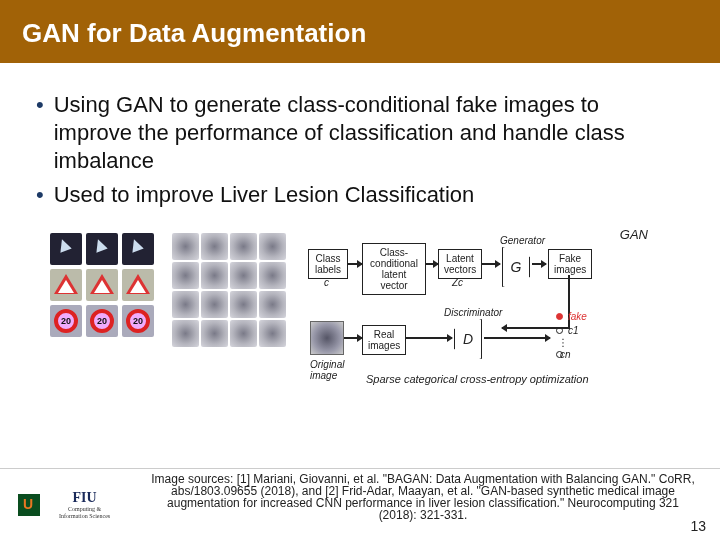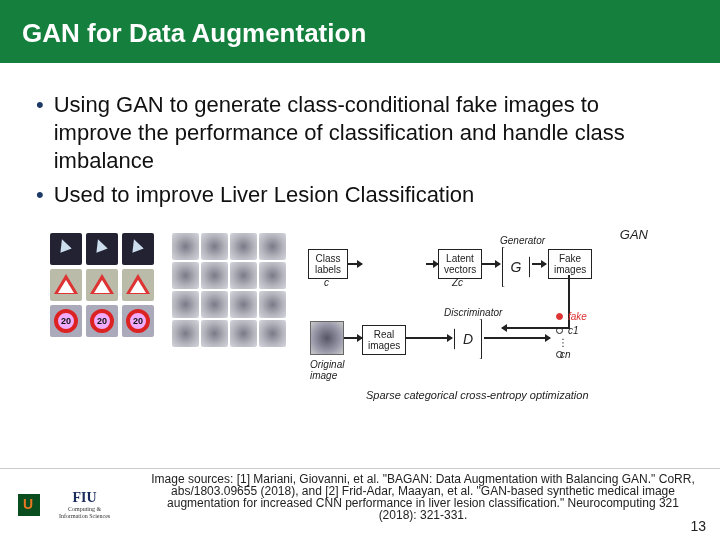--- a/index.html
+++ b/index.html
@@ -4,21 +4,21 @@
 <style>
   * { box-sizing: border-box; margin: 0; padding: 0; }
   body {
     width: 720px; height: 540px;
     background: #fff;
     font-family: "Segoe UI", Arial, sans-serif;
     position: relative;
     overflow: hidden;
   }
   .title-band {
-    background: #15803d;
+    background: #a16207;
     color: #fff;
     padding: 18px 22px 14px 22px;
     font-size: 26px;
     font-weight: 700;
   }
   .content {
     padding: 28px 50px 0 50px;
   }
   .bullet {
     display: flex;
@@ -273,20 +273,23 @@
         <div class="c2"></div>
     </div>
 
     <div class="gan-diagram">
       <span class="gan-title">GAN</span>
 
       <div class="gan-box" style="left:4px; top:16px; width:40px; white-space:pre-line;">Class
 labels</div>
       <span class="gan-label" style="left:20px; top:44px;">c</span>
 
+      <div class="gan-box" style="left:58px; top:10px; width:64px; white-space:pre-line;">Class-
+conditional
+latent vector</div>
 
       <div class="gan-box" style="left:134px; top:16px; width:44px; white-space:pre-line;">Latent
 vectors</div>
       <span class="gan-label" style="left:148px; top:44px;">Zc</span>
 
       <span class="gan-label" style="left:196px; top:2px;">Generator</span>
       <div class="gan-trap g" style="left:198px; top:14px;">
           <span>G</span>
         </div>
 
@@ -317,21 +320,21 @@
       <div class="gan-arrow" style="left:198px; top:94px; width:66px; transform:scaleX(-1);"></div>
 
       <div class="dot-out" style="left:252px; top:80px; background:#d33; border-color:#d33;"></div>
       <span class="gan-label" style="left:264px; top:78px; color:#d33;">fake</span>
       <div class="dot-out" style="left:252px; top:94px;"></div>
       <span class="gan-label" style="left:264px; top:92px;">c1</span>
       <span class="gan-label" style="left:254px; top:104px; font-style:normal;">⋮</span>
       <div class="dot-out" style="left:252px; top:118px;"></div>
       <span class="gan-label" style="left:256px; top:116px;">cn</span>
 
-      <span class="gan-label" style="left:62px; top:140px; font-size:11px;margin-top:16px;">Sparse categorical cross-entropy optimization</span>
+      <span class="gan-label" style="left:62px; top:140px; font-size:11px;">Sparse categorical cross-entropy optimization</span>
     </div>
 
   </div>
 </div>
 
 <div class="footer">
   <div class="citetxt">Image sources: [1] Mariani, Giovanni, et al. "BAGAN: Data Augmentation with Balancing GAN." CoRR, abs/1803.09655 (2018), and [2] Frid-Adar, Maayan, et al. "GAN-based synthetic medical image augmentation for increased CNN performance in liver lesion classification." Neurocomputing 321 (2018): 321-331.</div>
   <div class="logos">
     <div class="logo-um"></div>
     <div class="logo-fiu">

